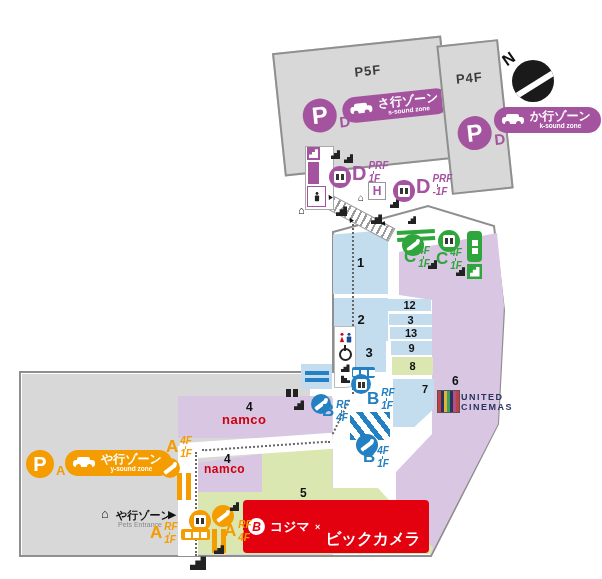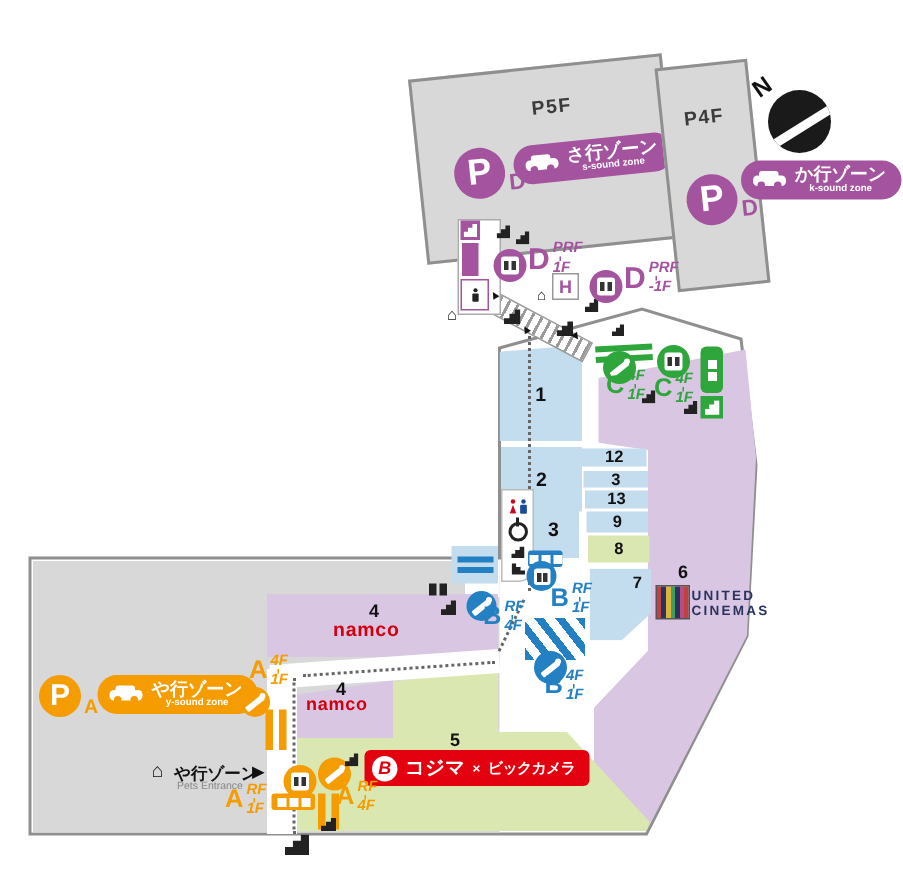--- a/index.html
+++ b/index.html
@@ -64,21 +64,21 @@
   .fig:after{content:"";position:absolute;top:5px;left:0;width:6px;height:8px;background:currentColor;border-radius:1px;}
   .fig.f:after{clip-path:polygon(50% 0,100% 100%,0 100%);}
   .wc-ic{position:relative;width:9px;height:9px;border:2px solid #222;border-radius:50%;}
   .wc-ic:before{content:"";position:absolute;top:-5px;left:3px;width:2px;height:6px;background:#222;}
   
   .namco{color:#cf000f;font-weight:bold;letter-spacing:0.5px;}
   .united-txt{color:#283360;font-weight:bold;font-size:9px;line-height:1.15;letter-spacing:1.5px;}
   .mosaic{background:linear-gradient(90deg,#c2403f 0 14%,#283360 14% 30%,#e0b33a 30% 44%,#3f9e62 44% 58%,#283360 58% 72%,#b44f86 72% 86%,#c2403f 86% 100%);border:1px solid #555;}
   .kojima{background:#e3000f;border-radius:4px;display:flex;align-items:center;gap:5px;padding:3px 9px 3px 5px;color:#fff;font-weight:bold;}
   .bic-circ{width:17px;height:17px;background:#fff;border-radius:50%;color:#e3000f;font-size:12px;font-weight:bold;font-style:italic;display:flex;align-items:center;justify-content:center;}
-  .kojima .jp1{font-size:13px;} .kojima .x{font-size:9px;} .kojima .jp2{font-size:10px;letter-spacing:-0.5px;}
+  .kojima .jp1{font-size:13px;} .kojima .x{font-size:9px;} .kojima .jp2{font-size:16px;letter-spacing:-0.5px;margin-top:26px;}
   
   .compass-circ{width:42px;height:42px;background:#1a1a1a;border-radius:50%;position:relative;overflow:hidden;}
   .compass-circ .band{position:absolute;left:-6px;top:22px;width:56px;height:6px;background:#fff;transform:rotate(-32deg);}
   .compass-n{font-weight:bold;font-size:16px;transform:rotate(-35deg);display:inline-block;color:#111;}
   .hbox{background:#fff;border:1.5px solid #999;display:flex;align-items:center;justify-content:center;font-weight:bold;}
   .arrow{color:#111;line-height:1;}
   .gray-sub{color:#888;}
 </style>
 </head>
 <body>

